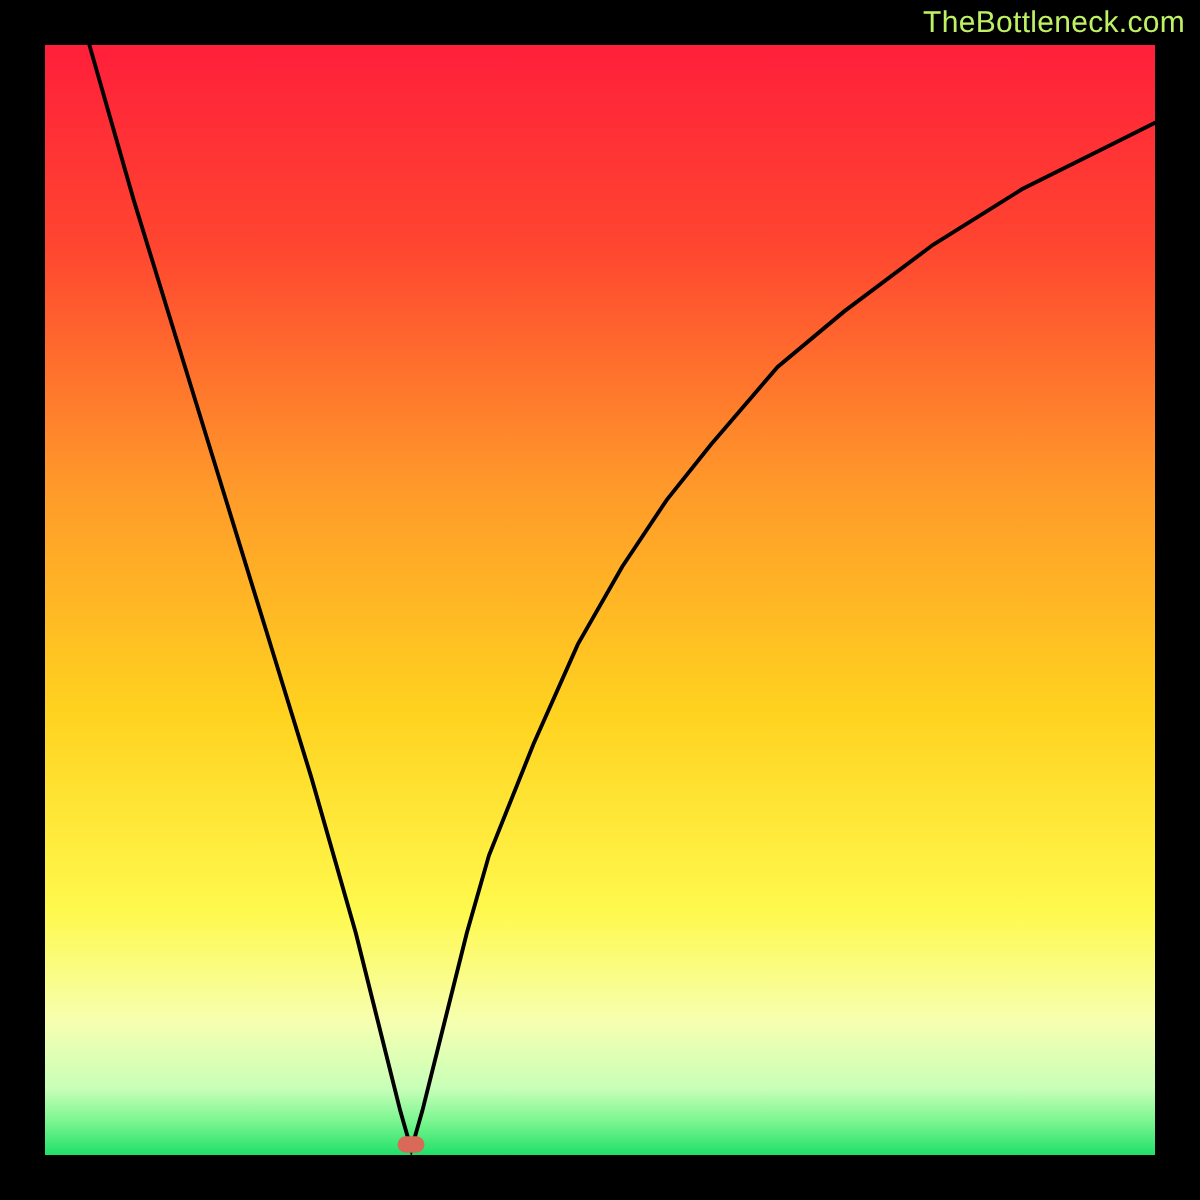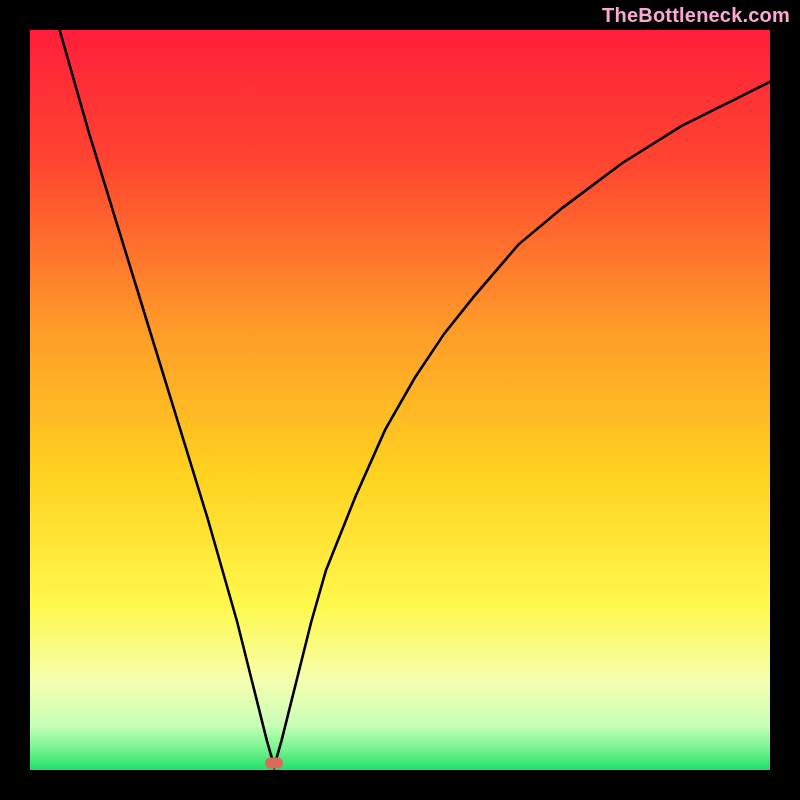--- a/index.html
+++ b/index.html
@@ -24,23 +24,23 @@
     top: 30px;
     left: 30px;
     width: 740px;
     height: 740px;
     overflow: hidden;
   }
   .watermark {
     position: absolute;
     top: 4px;
     right: 10px;
-    color: #f9a8d4;
+    color: #bef264;
     font-size: 20px;
-    font-weight: 700;
+    font-weight: 400;
     letter-spacing: 0.2px;
   }
   .marker {
     position: absolute;
     width: 18px;
     height: 11px;
     background: #d96a5a;
     border-radius: 6px;
     transform: translate(-50%, -50%);
   }

